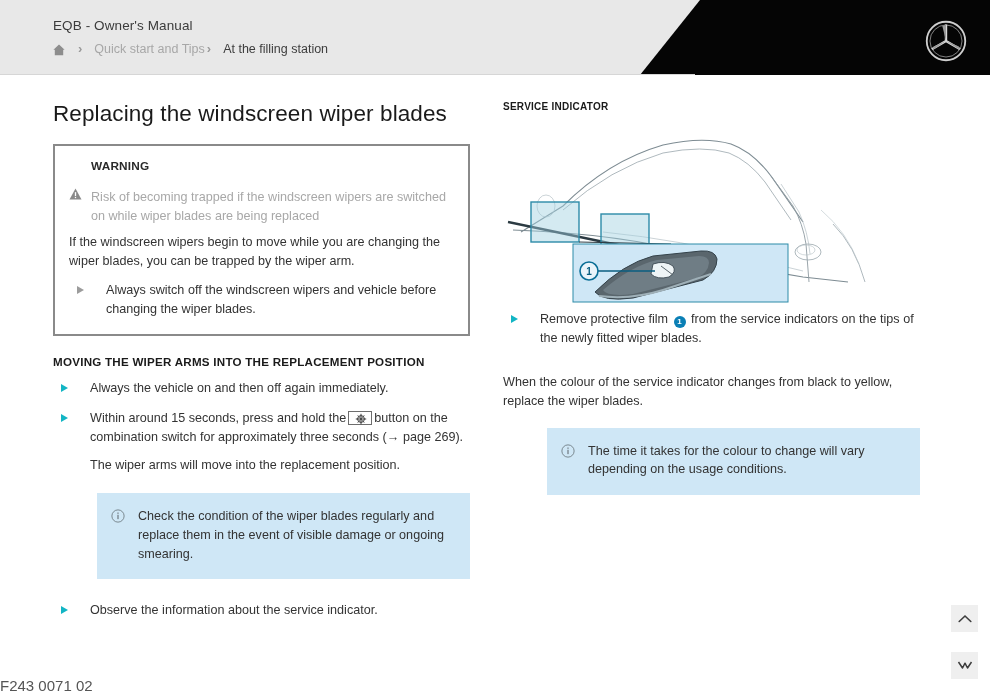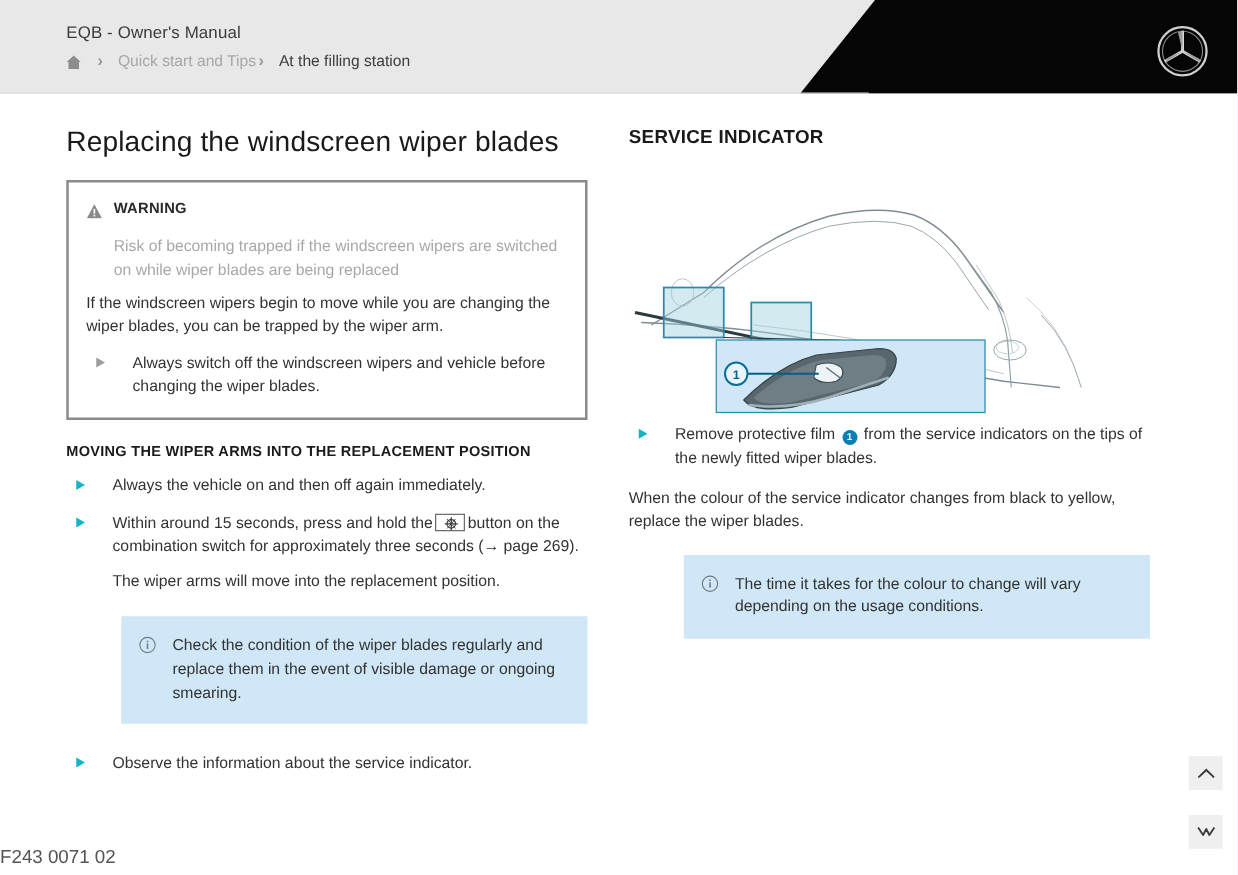--- a/index.html
+++ b/index.html
@@ -46,30 +46,30 @@
 
   h1.page-title {
     font-size:22.5px; font-weight:400; color:#1a1a1a;
     letter-spacing:.1px; margin-bottom:17px;
   }
   h2.section-head {
     font-size:11.6px; font-weight:700; color:#1a1a1a;
     letter-spacing:.25px; margin-top:0px; margin-bottom:8px;
   }
   h2.right-head {
-    font-size:15px; font-weight:700; color:#1a1a1a;
-    letter-spacing:.25px; margin-bottom:24px;
+    font-size:10px; font-weight:700; color:#1a1a1a;
+    letter-spacing:.25px; margin-bottom:2px;
   }
 
   
   .warning-box {
     border:2px solid #8a8a8a; background:#fff;
     padding:13px 16px 16px 14px; margin-bottom:19px;
   }
-  .warn-head { display:flex; gap:9px; align-items:flex-start; }
+  .warn-head { display:flex; gap:9px; align-items:center; }
   .warn-tri { width:13px; height:12px; flex:0 0 13px; margin-top:4px; }
   .warn-title { font-size:11.8px; font-weight:700; color:#2a2a2a; letter-spacing:.2px; }
   .warn-sub { font-size:12.6px; color:#a8a8a8; line-height:1.47; margin-top:15px; }
   .warn-body { font-size:12.6px; color:#333; line-height:1.47; margin-top:8px; }
 
   
   .bullet-row { display:flex; margin-top:11px; }
   .bullet-mark { position:relative; flex:0 0 37px; height:100%; }
   .tri { width:0;height:0; border-top:4.5px solid transparent; border-bottom:4.5px solid transparent;
          border-left:7px solid #12b5c4; position:absolute; left:8px; top:5px; }
@@ -89,21 +89,21 @@
   .info-ic { flex:0 0 14px; margin-top:2px; }
   .info-text { font-size:12.6px; color:#333; line-height:1.5; }
 
   
   .num-badge {
     display:inline-block; width:12px; height:12px; border-radius:50%;
     background:#0a7fb5; color:#fff; font-size:8px; line-height:12px;
     text-align:center; vertical-align:-1px; margin:0 2px; font-weight:700;
   }
 
-  .para { font-size:12.6px; color:#333; line-height:1.48; margin-top:14px; }
+  .para { font-size:12.6px; color:#333; line-height:1.48; margin-top:26px; }
 
   
   .illus { width:417px; height:190px; position:relative; margin-bottom:6px; }
 
   
   .fab {
     position:absolute; right:12px; width:27px; height:27px;
     background:#efefef; display:flex; align-items:center; justify-content:center;
   }
   .fab-up { top:605px; }

